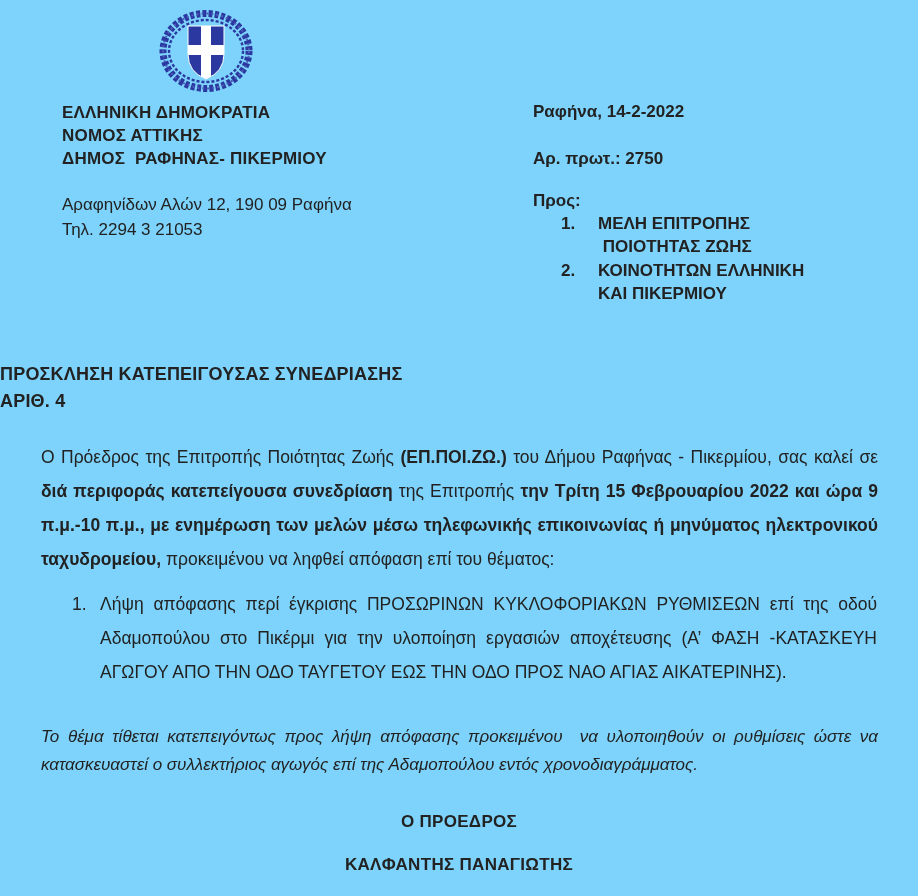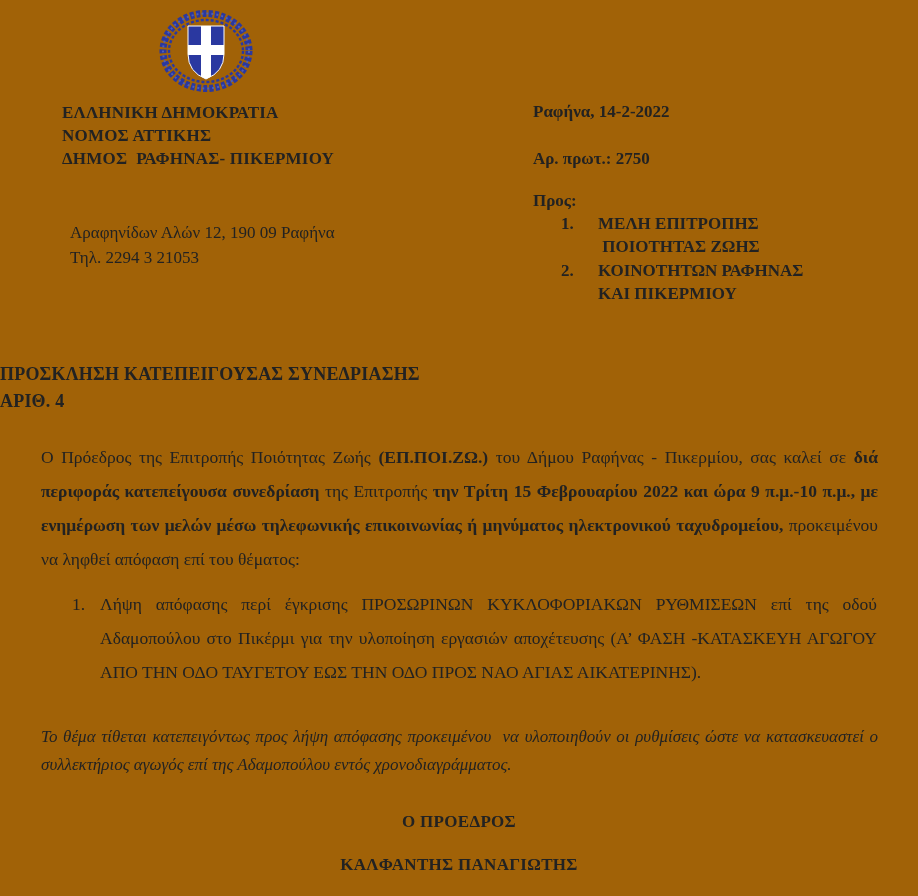--- a/index.html
+++ b/index.html
@@ -1,33 +1,33 @@
 <!DOCTYPE html>
 <html lang="el"><head>
 <meta charset="utf-8">
 <style>
   html,body { margin:0; padding:0; }
   body { background:#ffffff; }
   .page {
     position:relative;
     width:918px; height:896px;
-    background:#a16207;
-    font-family:Liberation Serif, serif;
+    background:#7dd3fc;
+    font-family:Liberation Sans, sans-serif;
     color:#222222;
     overflow:hidden;
   }
   .emblem { position:absolute; left:158px; top:10px; width:96px; height:82px; }
   .org-block {
     position:absolute; left:62px; top:101px;
     font-weight:700; font-size:17px; line-height:23px;
     white-space:pre-wrap; letter-spacing:0.2px;
   }
   .address-block {
-    position:absolute; left:70px; top:192px;
-    font-size:17px; line-height:25px; white-space:pre-wrap;margin-top:28px;
+    position:absolute; left:62px; top:192px;
+    font-size:17px; line-height:25px; white-space:pre-wrap;
   }
   .right-block { position:absolute; left:500px; top:100px; width:380px; font-weight:700; font-size:17px;margin-left:33px; }
   .date-line { line-height:23px; }
   .protocol-line { line-height:23px; margin-top:24px; }
   .to-label { line-height:23px; margin-top:19px; }
   .recipient { display:flex; padding-left:28px; line-height:23.3px; }
   .rec-num { width:37px; flex-shrink:0; }
   .rec-lines { white-space:pre-wrap; }
   .title-block {
     position:absolute; left:0; right:0; top:361px;
@@ -85,21 +85,21 @@
   <div class="right-block">
     <div class="date-line">Ραφήνα, 14-2-2022</div>
     <div class="protocol-line">Αρ. πρωτ.: 2750</div>
     <div class="to-label">Προς:</div>
     <div class="recipient">
       <span class="rec-num">1.</span>
       <div class="rec-lines"><div>ΜΕΛΗ ΕΠΙΤΡΟΠΗΣ</div><div> ΠΟΙΟΤΗΤΑΣ ΖΩΗΣ</div></div>
     </div>
     <div class="recipient">
       <span class="rec-num">2.</span>
-      <div class="rec-lines"><div>ΚΟΙΝΟΤΗΤΩΝ ΡΑΦΗΝΑΣ</div><div>ΚΑΙ ΠΙΚΕΡΜΙΟΥ</div></div>
+      <div class="rec-lines"><div>ΚΟΙΝΟΤΗΤΩΝ ΕΛΛΗΝΙΚΗ</div><div>ΚΑΙ ΠΙΚΕΡΜΙΟΥ</div></div>
     </div>
   </div>
 
   <div class="title-block">
     <div>ΠΡΟΣΚΛΗΣΗ ΚΑΤΕΠΕΙΓΟΥΣΑΣ ΣΥΝΕΔΡΙΑΣΗΣ</div>
     <div>ΑΡΙΘ. 4</div>
   </div>
 
   <div class="intro"><span>Ο Πρόεδρος της Επιτροπής Ποιότητας Ζωής </span><span class="seg-b">(ΕΠ.ΠΟΙ.ΖΩ.)</span><span> του Δήμου Ραφήνας - Πικερμίου, σας καλεί σε </span><span class="seg-b">διά περιφοράς κατεπείγουσα συνεδρίαση</span><span> της Επιτροπής </span><span class="seg-b">την Τρίτη 15 Φεβρουαρίου 2022 και ώρα 9 π.μ.-10 π.μ., με ενημέρωση των μελών μέσω τηλεφωνικής επικοινωνίας ή μηνύματος ηλεκτρονικού ταχυδρομείου,</span><span> προκειμένου να ληφθεί απόφαση επί του θέματος:</span></div>
 

